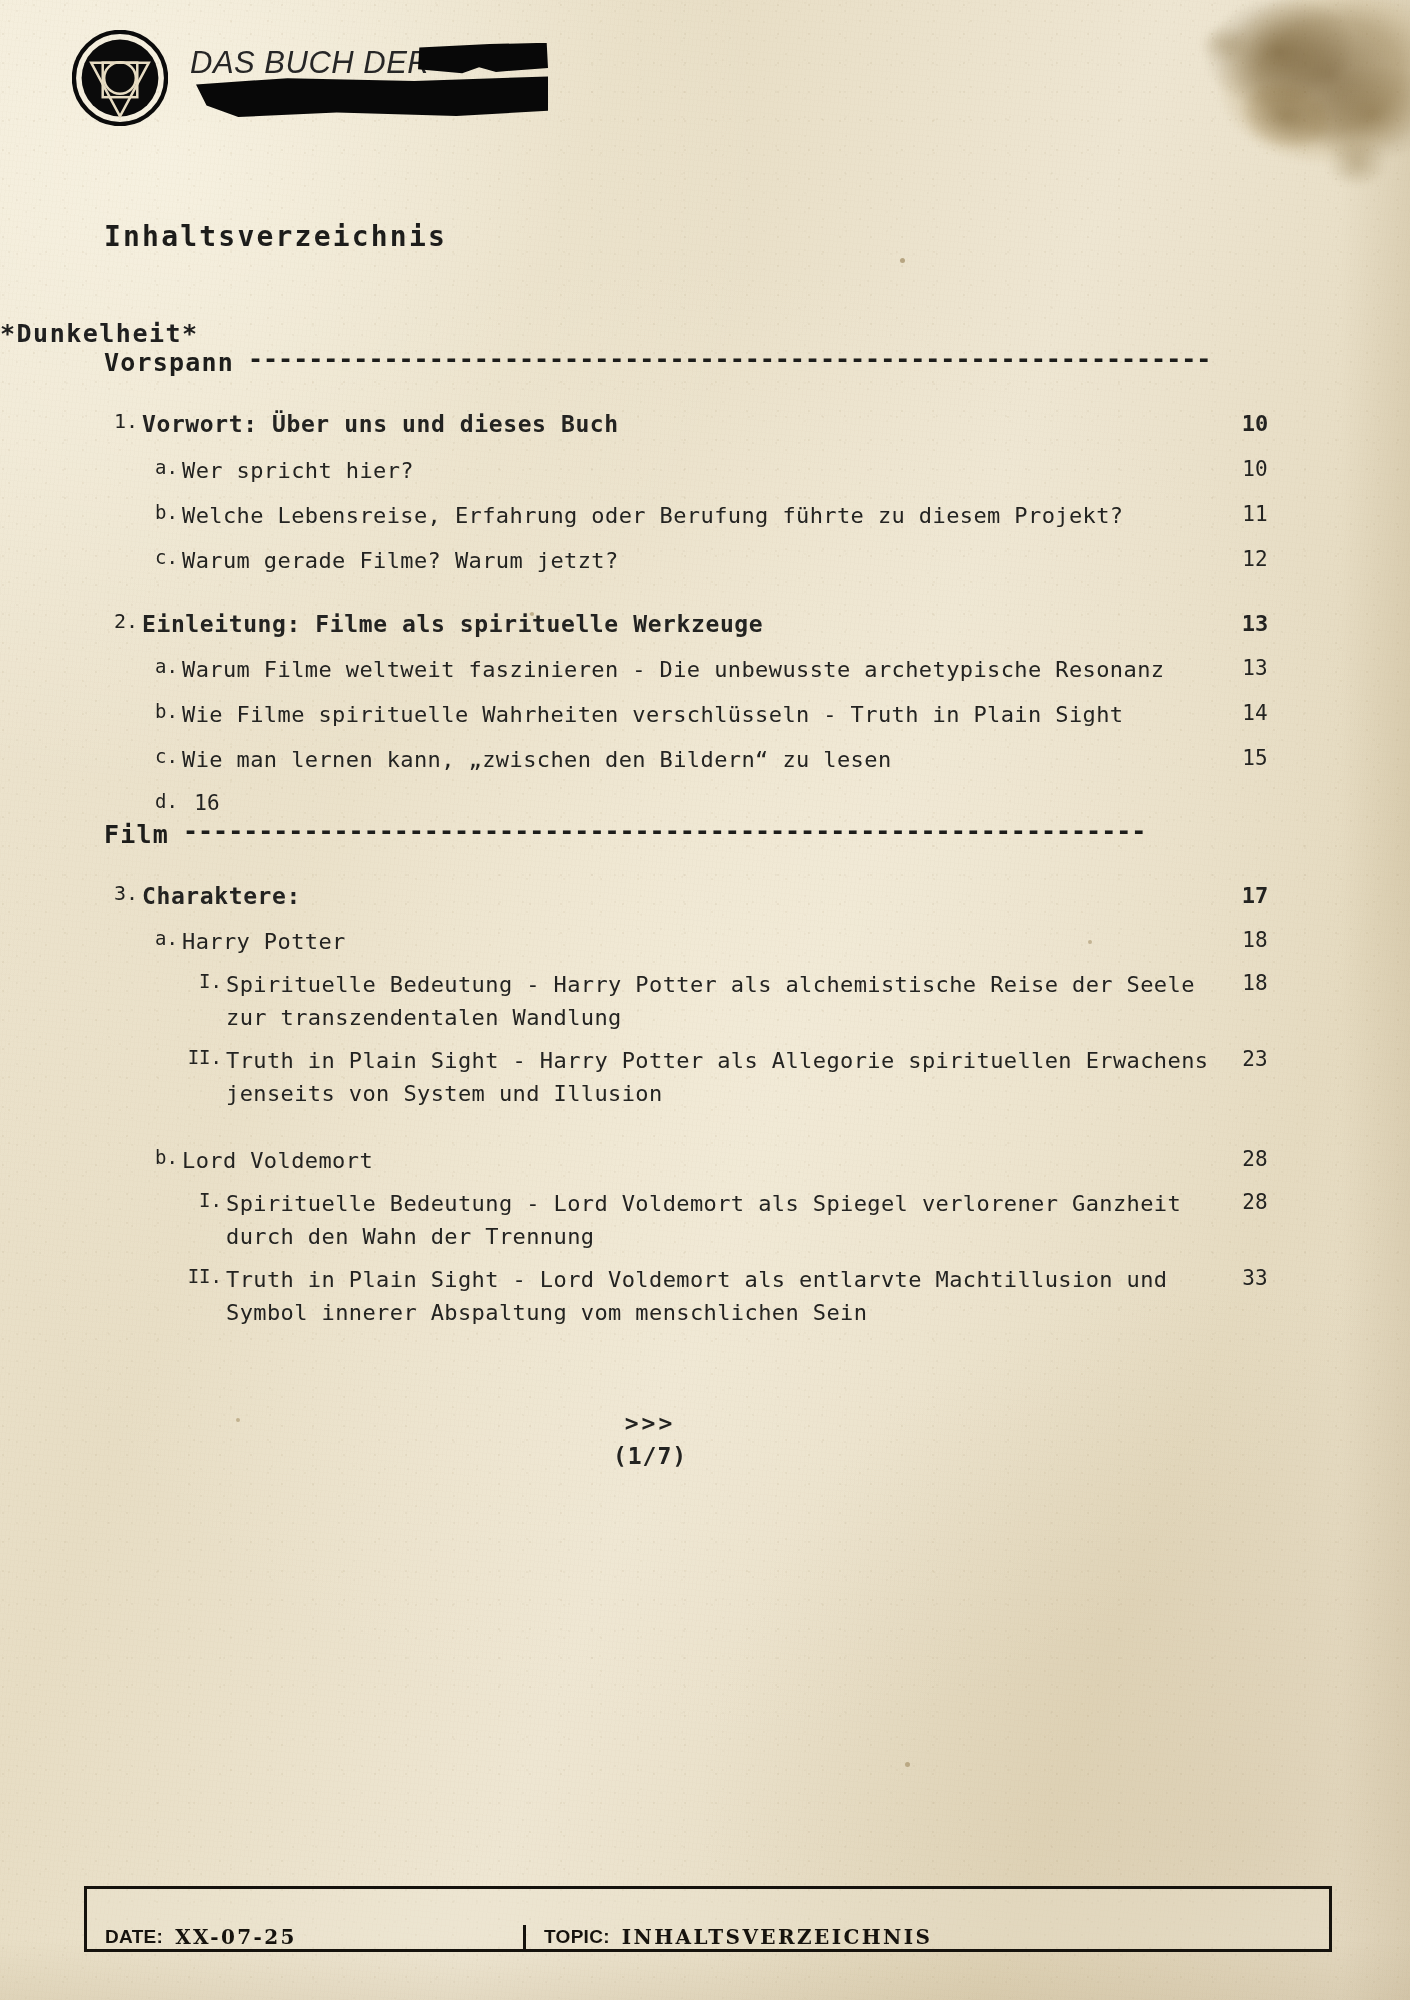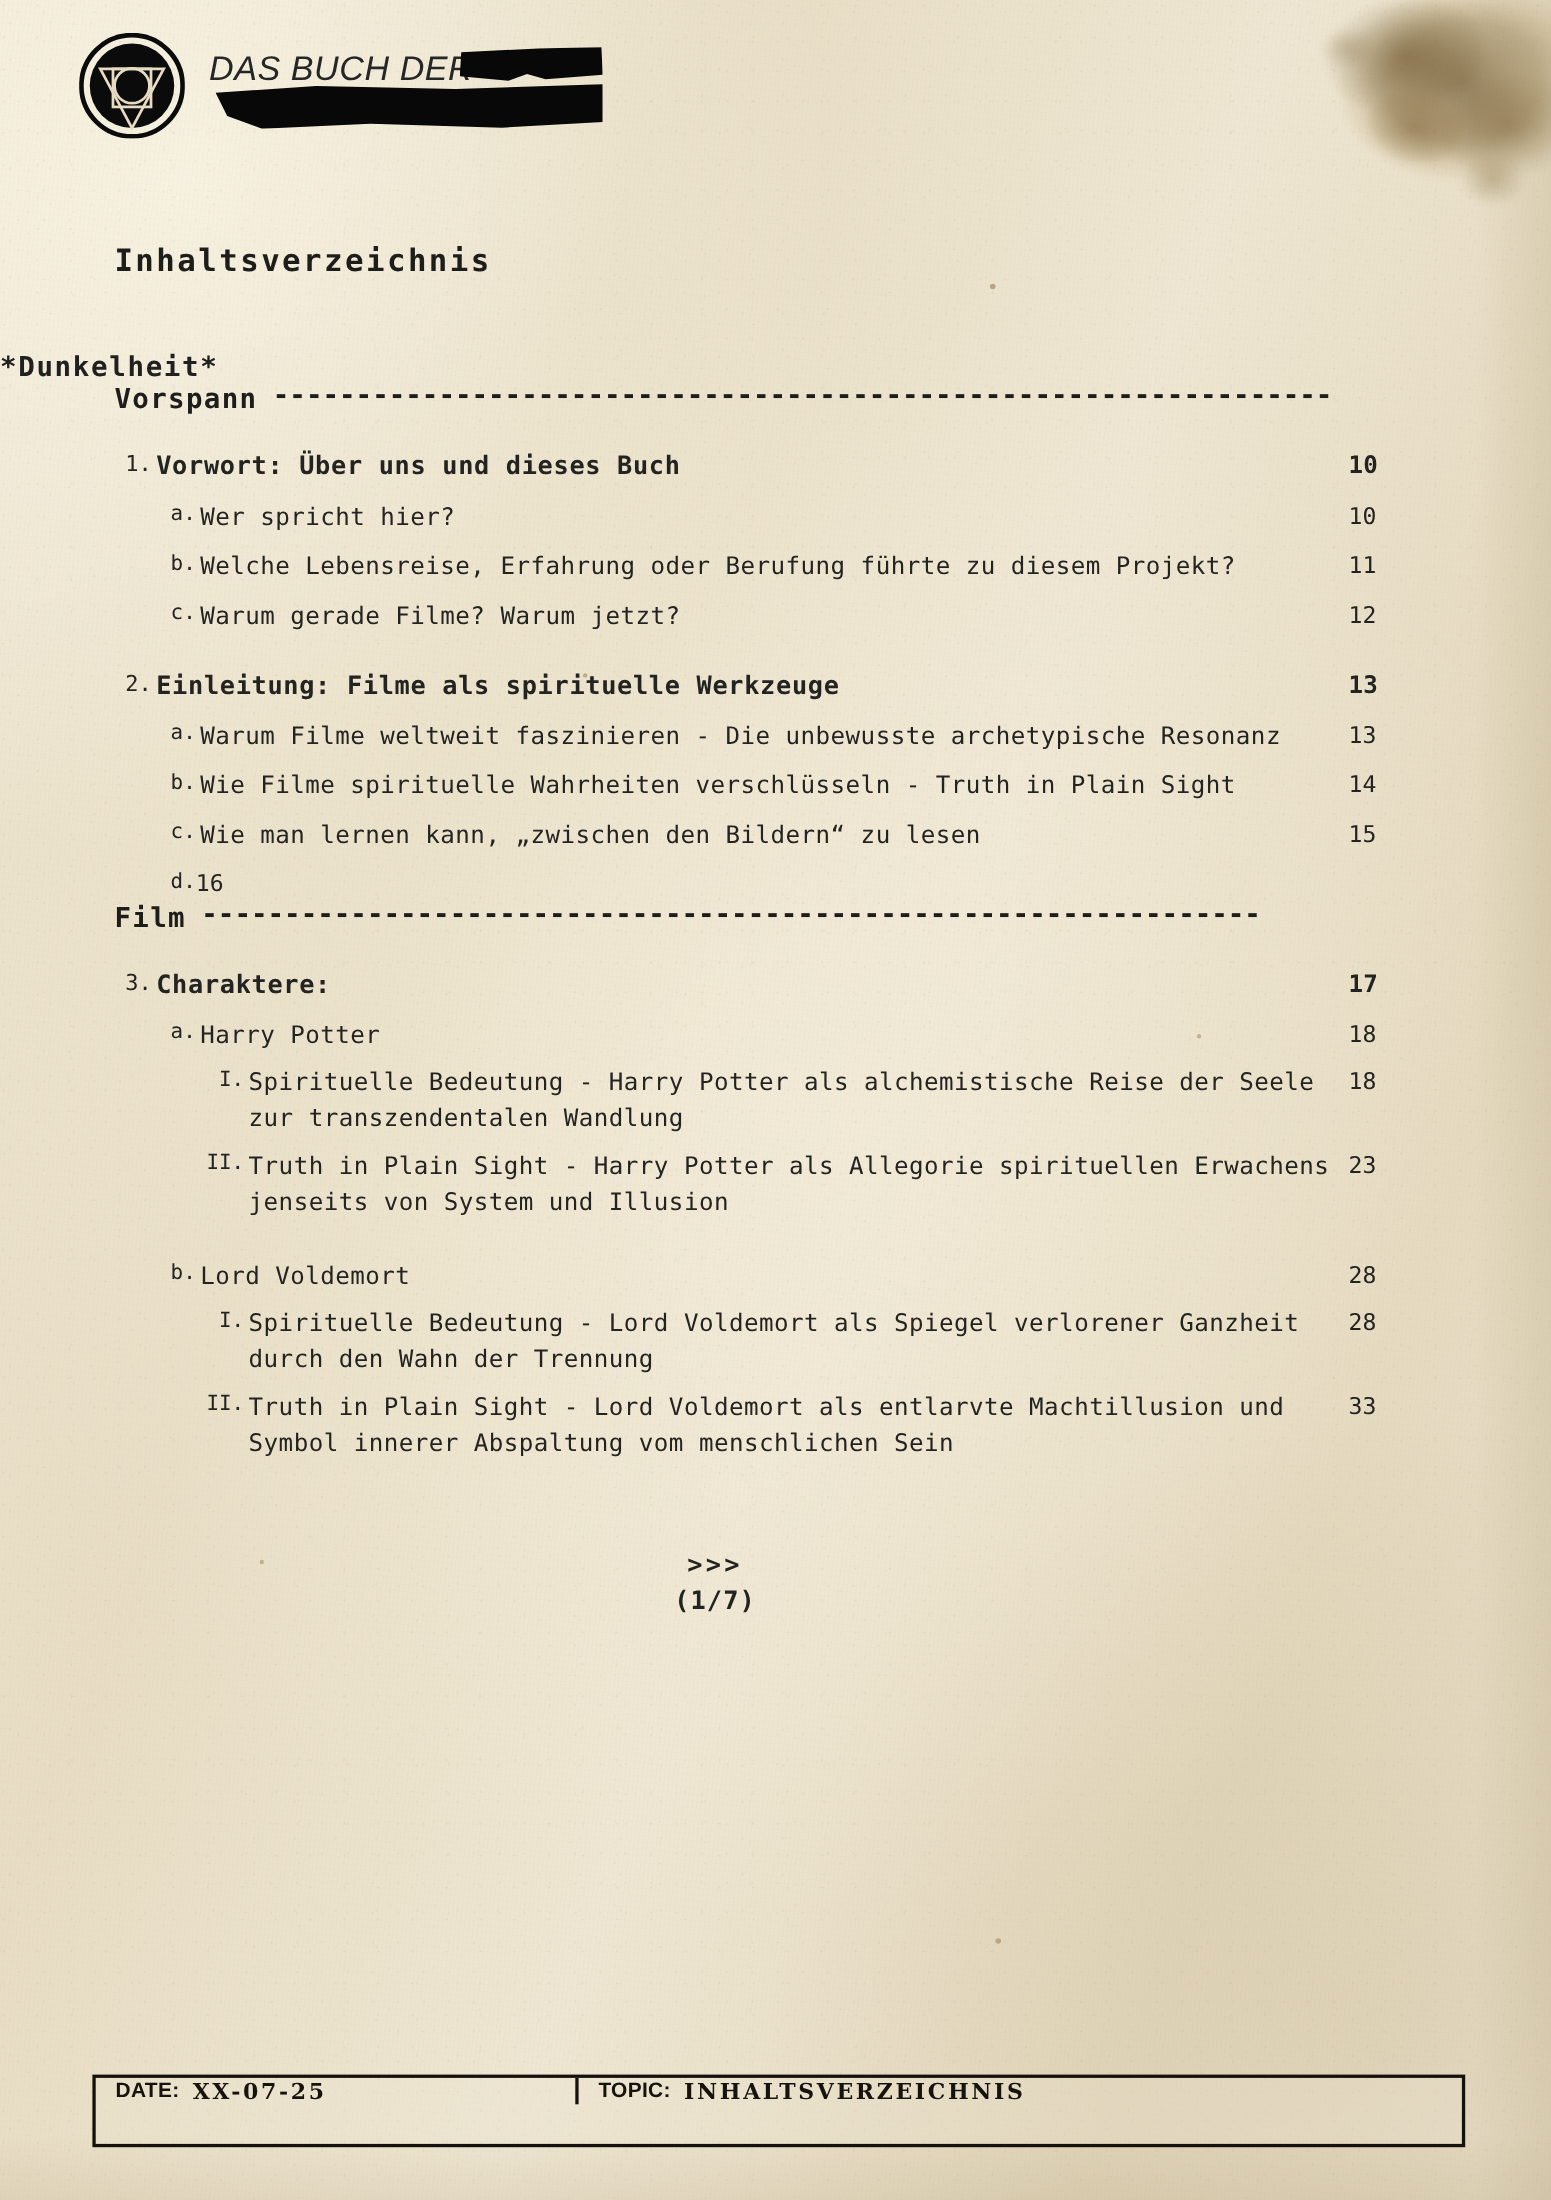--- a/index.html
+++ b/index.html
@@ -227,21 +227,21 @@
     font-family: "DejaVu Sans Mono", monospace;
     font-size: 22px;
     line-height: 1.5;
     letter-spacing: .4px;
     color: #232321;
     padding-left: 4px;
   }
   .row .pageno {
     flex: none;
     width: 58px;
-    text-align: left;
+    text-align: center;
     font-family: "DejaVu Sans Mono", monospace;
     font-size: 21px;
     line-height: 1.5;
     color: #232321;
   }
 
   
   .lvl1 { margin-left: 104px; margin-top: 30px; }
   .lvl1 .marker { width: 34px; font-size: 20px; }
   .lvl1 .label  { font-weight: 700; font-size: 23px; letter-spacing: .6px; }
@@ -273,21 +273,21 @@
 
   
   .footer {
     position: absolute;
     left: 84px;
     bottom: 48px;
     width: 1242px;
     height: 60px;
     border: 3px solid #15120d;
     display: flex;
-    align-items: flex-start;
+    align-items: flex-end;
     background: rgba(236,228,208,.30);
     z-index: 4;
   }
   .fcell {
     display: flex;
     align-items: center;
     gap: 12px;
     padding: 0 18px;
     position: relative;
   }

